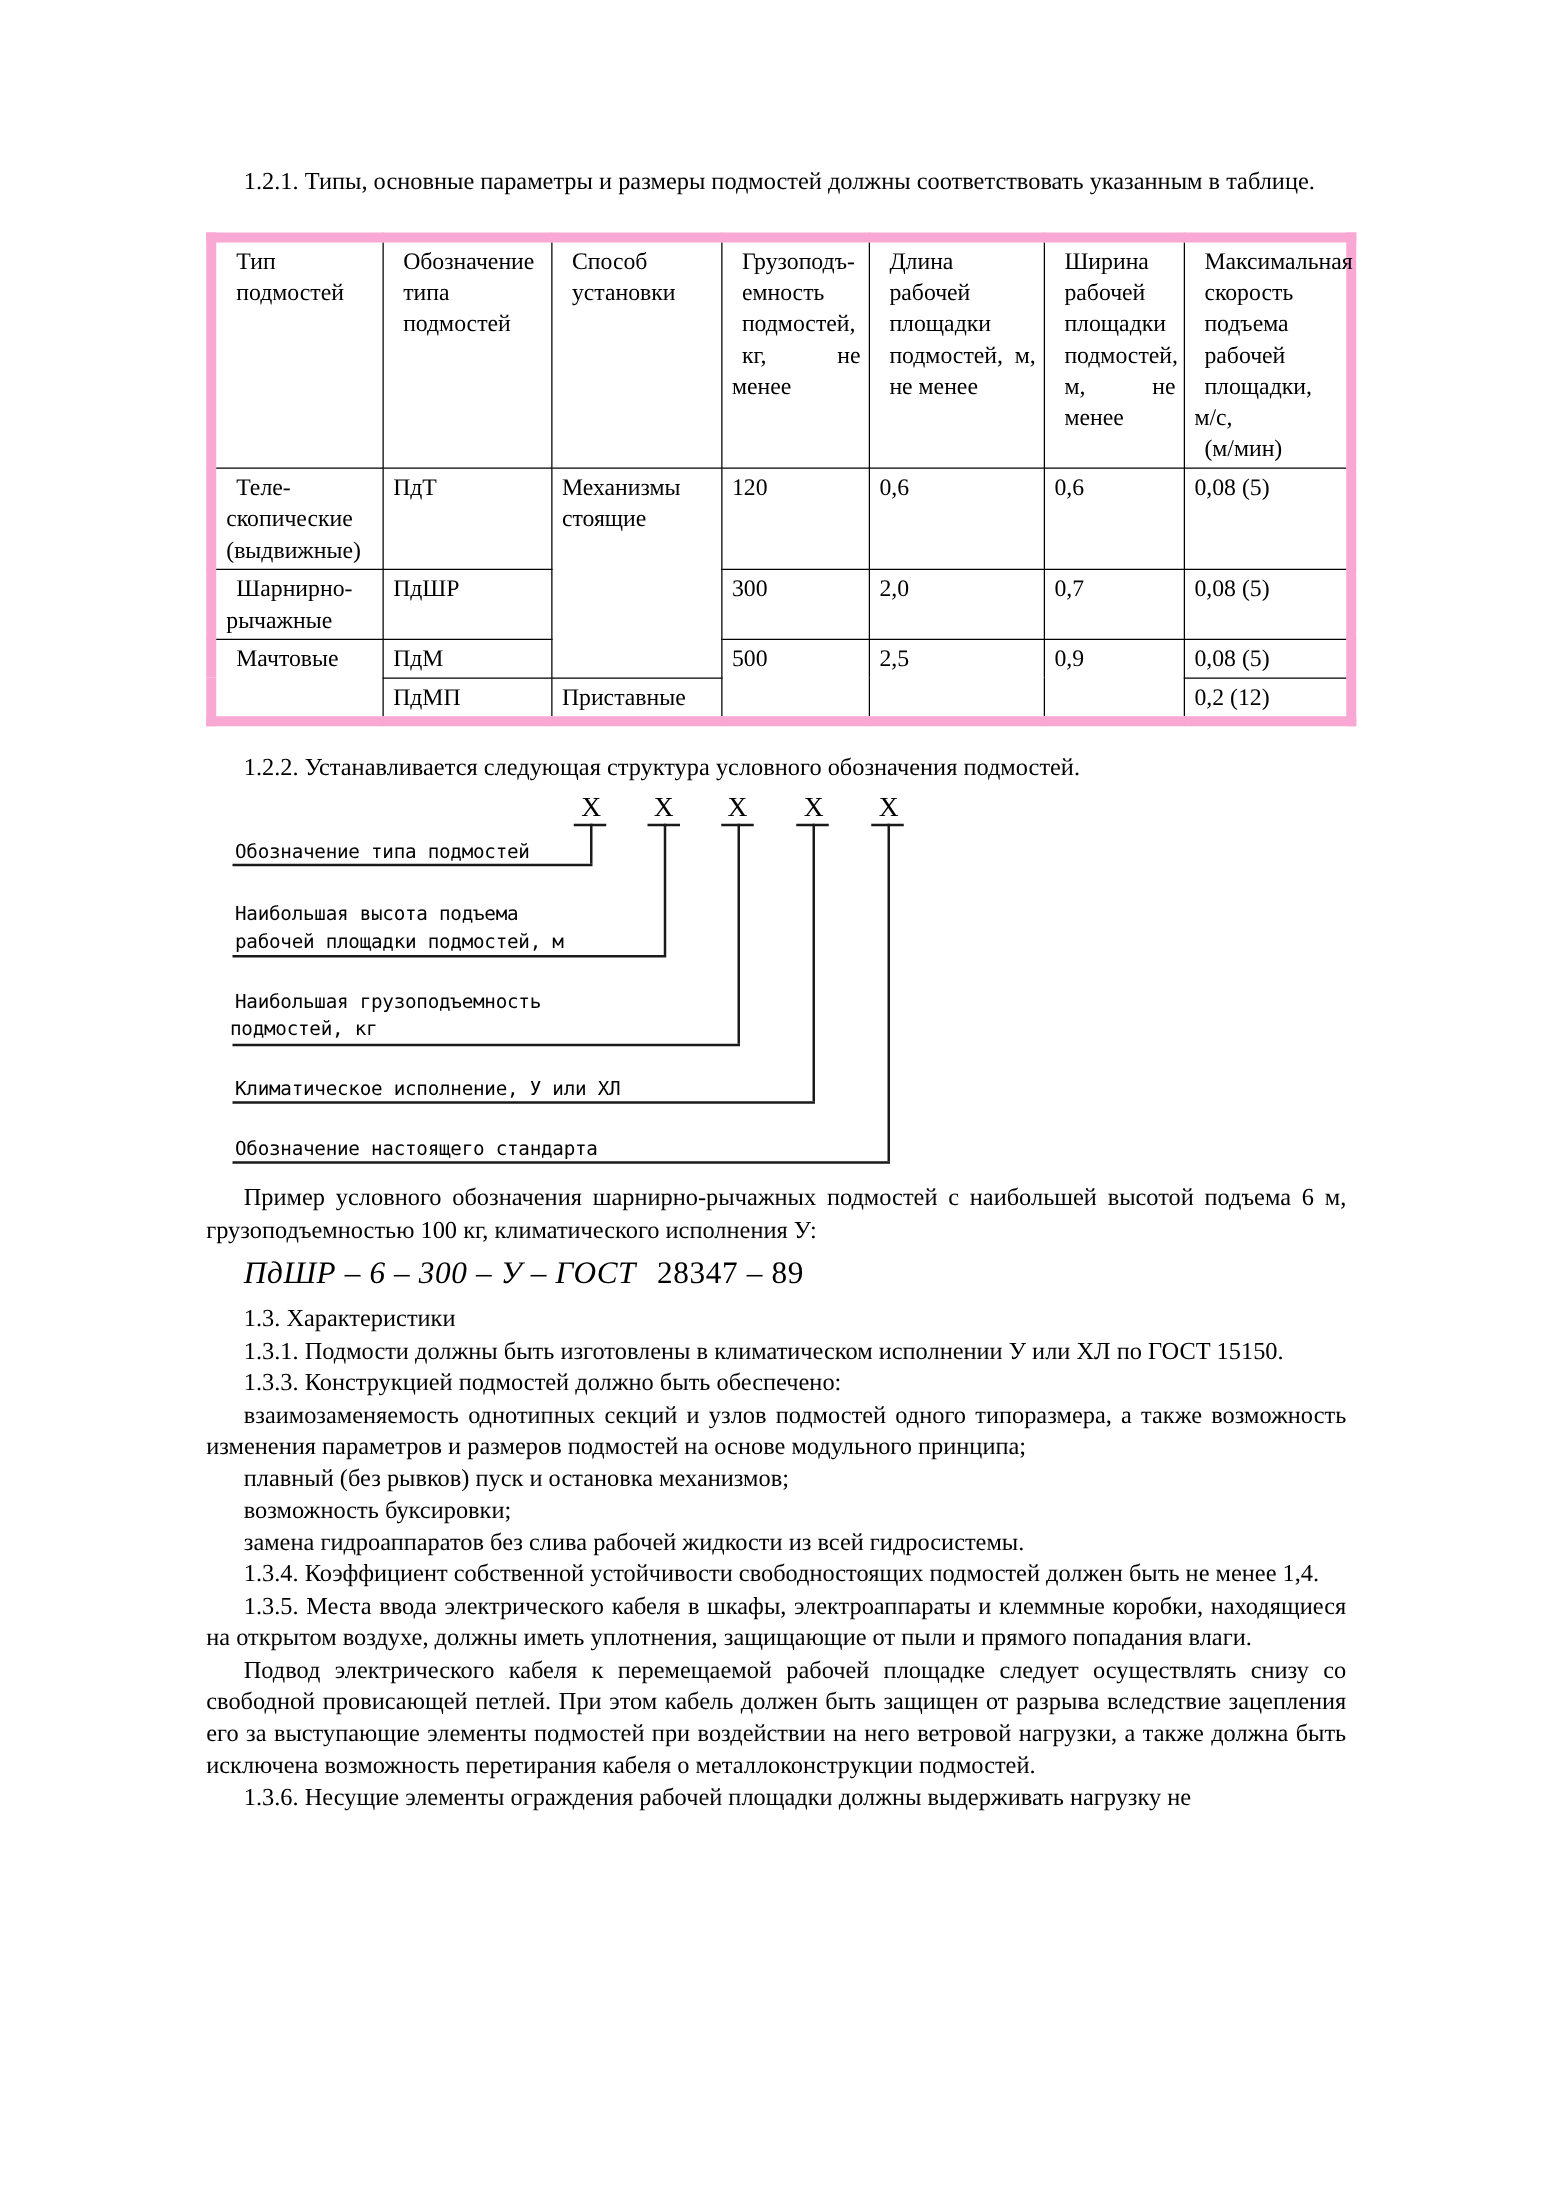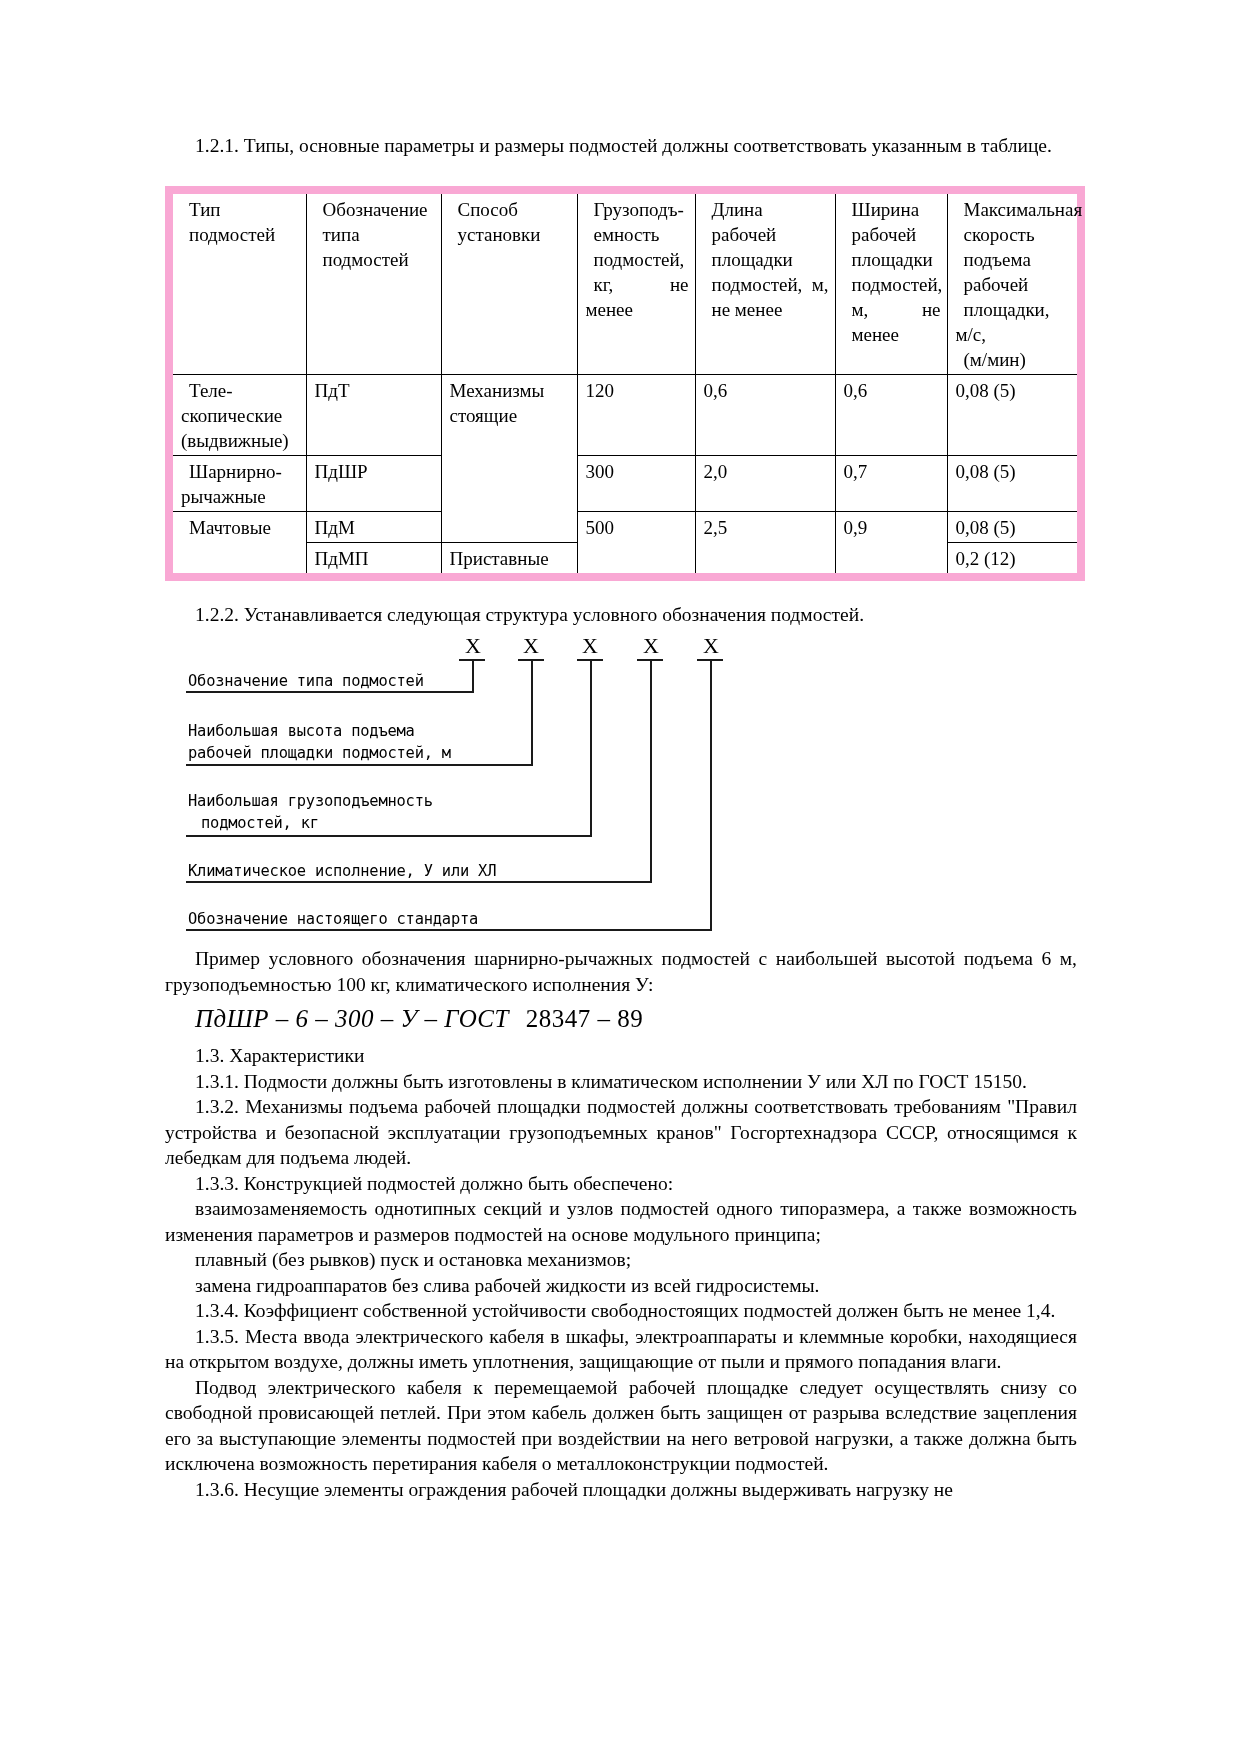--- a/index.html
+++ b/index.html
@@ -245,42 +245,42 @@
     <div class="dline h" style="left:532px; top:26px; width:26px;"></div>
 
     <div class="dlabel" style="left:23px; top:38px;">Обозначение типа подмостей</div>
     <div class="dline h" style="left:21px; top:58px; width:288px;"></div>
 
     <div class="dlabel" style="left:23px; top:88px;">Наибольшая высота подъема</div>
     <div class="dlabel" style="left:23px; top:110px;">рабочей площадки подмостей, м</div>
     <div class="dline h" style="left:21px; top:131px; width:347px;"></div>
 
     <div class="dlabel" style="left:23px; top:158px;">Наибольшая грузоподъемность</div>
-    <div class="dlabel" style="left:36px; top:180px;">подмостей, кг</div>
+    <div class="dlabel" style="left:19px; top:180px;">подмостей, кг</div>
     <div class="dline h" style="left:21px; top:202px; width:406px;"></div>
 
     <div class="dlabel" style="left:23px; top:228px;">Климатическое исполнение, У или ХЛ</div>
     <div class="dline h" style="left:21px; top:248px; width:466px;"></div>
 
     <div class="dlabel" style="left:23px; top:276px;">Обозначение настоящего стандарта</div>
     <div class="dline h" style="left:21px; top:296px; width:526px;"></div>
   </div>
 
   <p class="indent" style="margin-top:38px">Пример условного обозначения шарнирно-рычажных подмостей с наибольшей высотой подъема 6 м, грузоподъемностью 100 кг, климатического исполнения У:</p>
 
   <div class="formula">
     <span>ПдШР – 6 – 300 – У – ГОСТ</span>
     <span class="up" style="margin-left:10px">28347 – 89</span>
   </div>
 
   <p class="indent blk" style="margin-top:8px">1.3. Характеристики</p>
   <p class="indent blk">1.3.1. Подмости должны быть изготовлены в климатическом исполнении У или ХЛ по ГОСТ 15150.</p>
-  <p class="indent blk">1.3.2. Механизмы подъема рабочей площадки подмостей должны соответствовать требованиям "Правил устройства и безопасной эксплуатации грузоподъемных  кранов" Госгортехнадзора СССР, относящимся к лебедкам для подъема людей.</p>
   <p class="indent blk">1.3.3. Конструкцией подмостей должно быть обеспечено:</p>
   <p class="indent blk">взаимозаменяемость однотипных секций и узлов подмостей одного типоразмера, а также возможность изменения параметров и размеров подмостей на основе модульного принципа;</p>
   <p class="indent blk">плавный (без рывков) пуск и остановка механизмов;</p>
+  <p class="indent blk">возможность буксировки;</p>
   <p class="indent blk">замена гидроаппаратов без слива рабочей жидкости из всей гидросистемы.</p>
   <p class="indent blk">1.3.4. Коэффициент собственной устойчивости свободностоящих подмостей должен быть не менее 1,4.</p>
   <p class="indent blk">1.3.5. Места ввода электрического кабеля в шкафы, электроаппараты и клеммные коробки, находящиеся на открытом воздухе, должны иметь уплотнения, защищающие от пыли и прямого попадания влаги.</p>
   <p class="indent blk">Подвод электрического кабеля к перемещаемой рабочей площадке следует осуществлять снизу со свободной провисающей петлей. При этом кабель должен быть защищен от разрыва вследствие зацепления его за выступающие элементы подмостей при воздействии на него ветровой нагрузки, а также должна быть исключена возможность перетирания кабеля о металлоконструкции подмостей.</p>
   <p class="indent blk">1.3.6. Несущие элементы ограждения рабочей площадки должны выдерживать нагрузку не</p>
 
 </div>
 
 </body></html>

